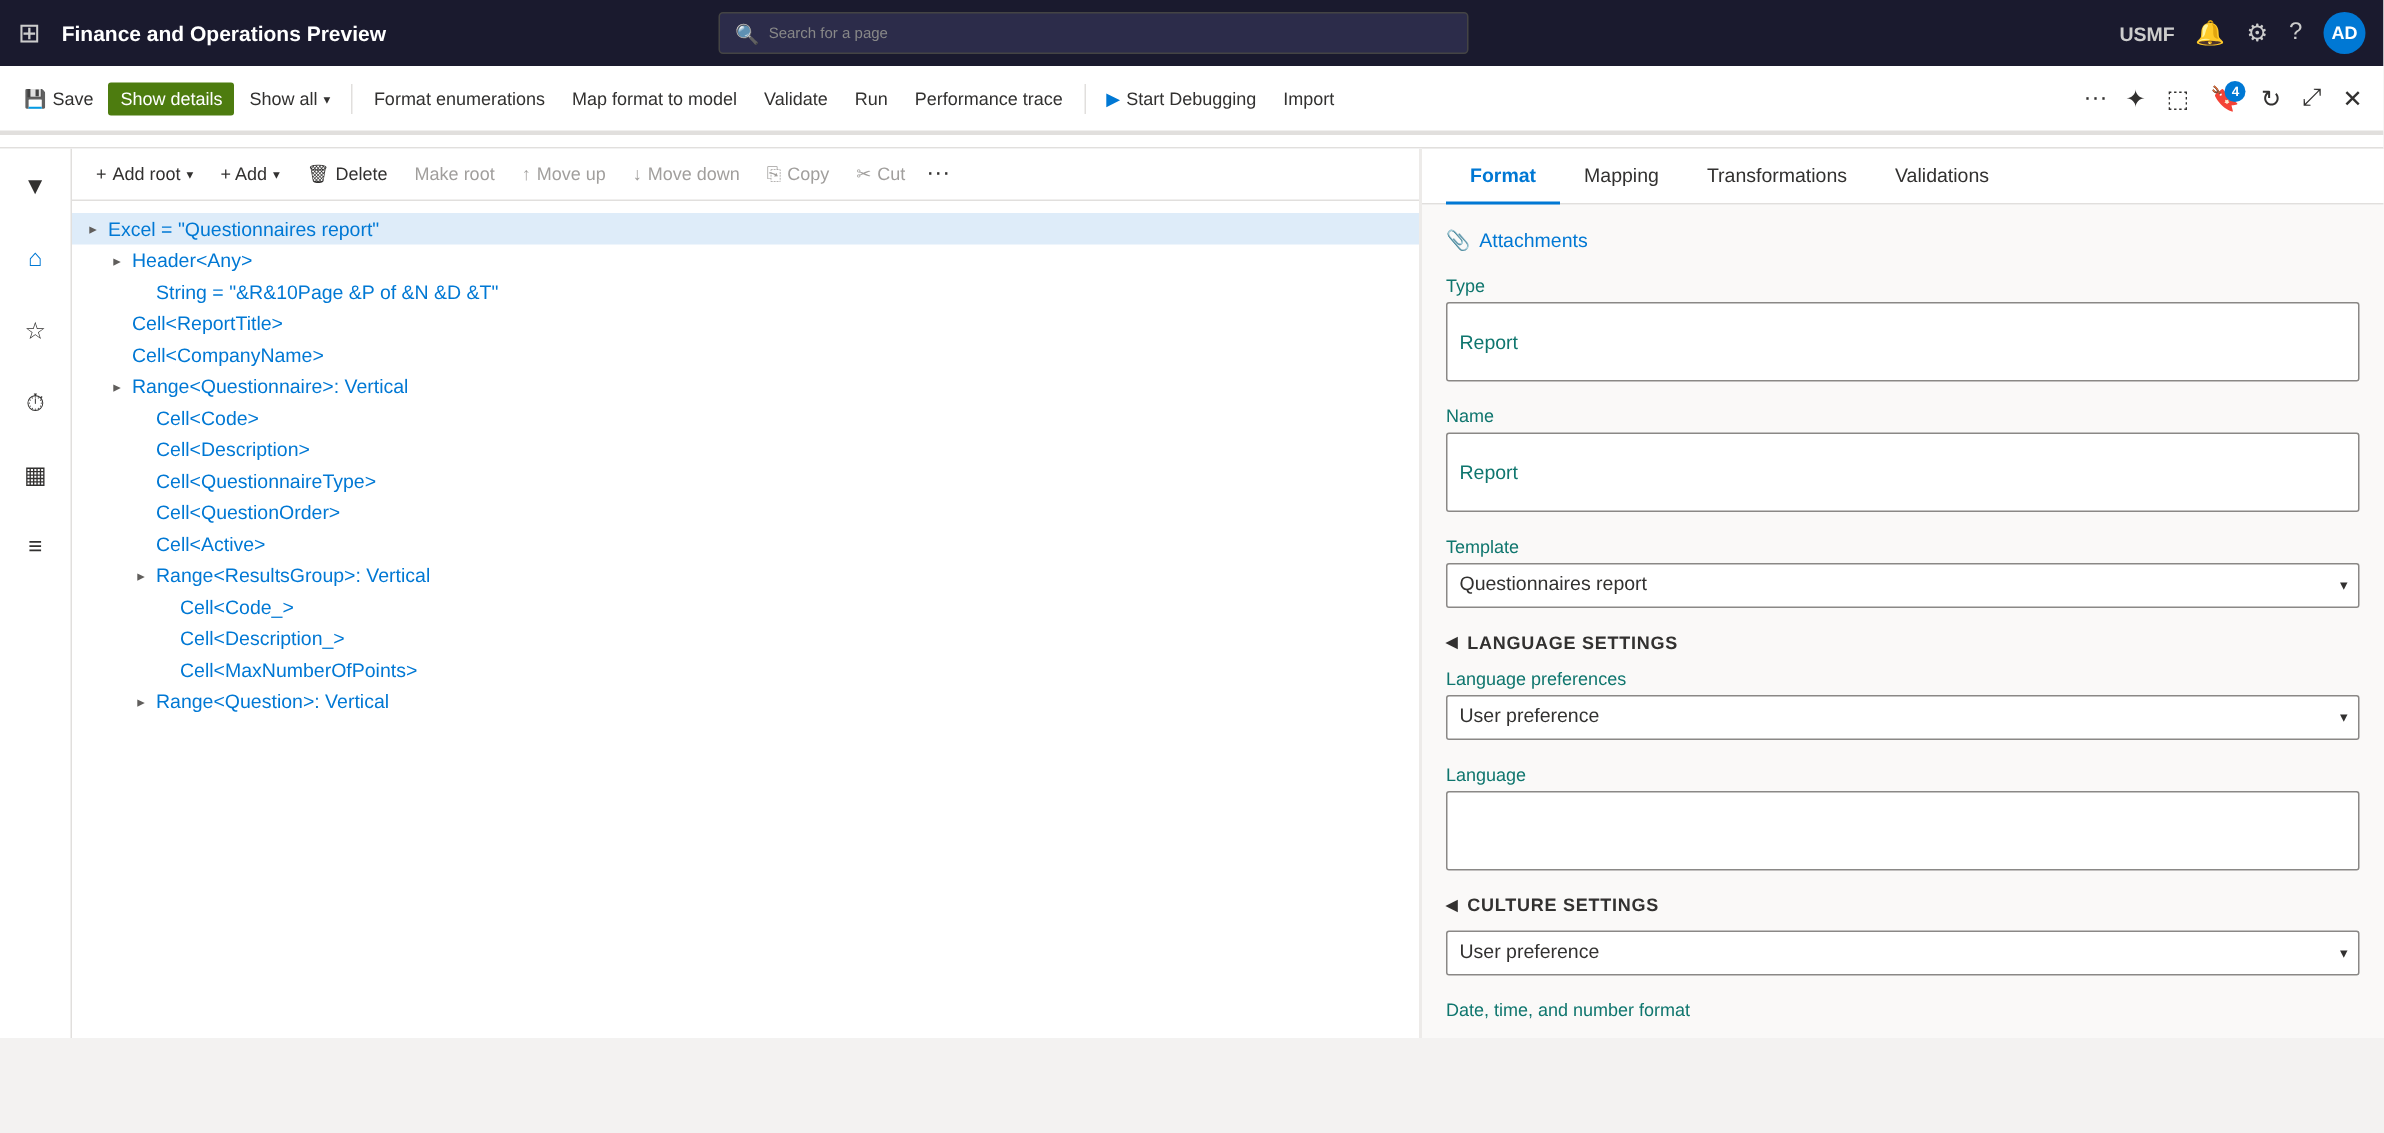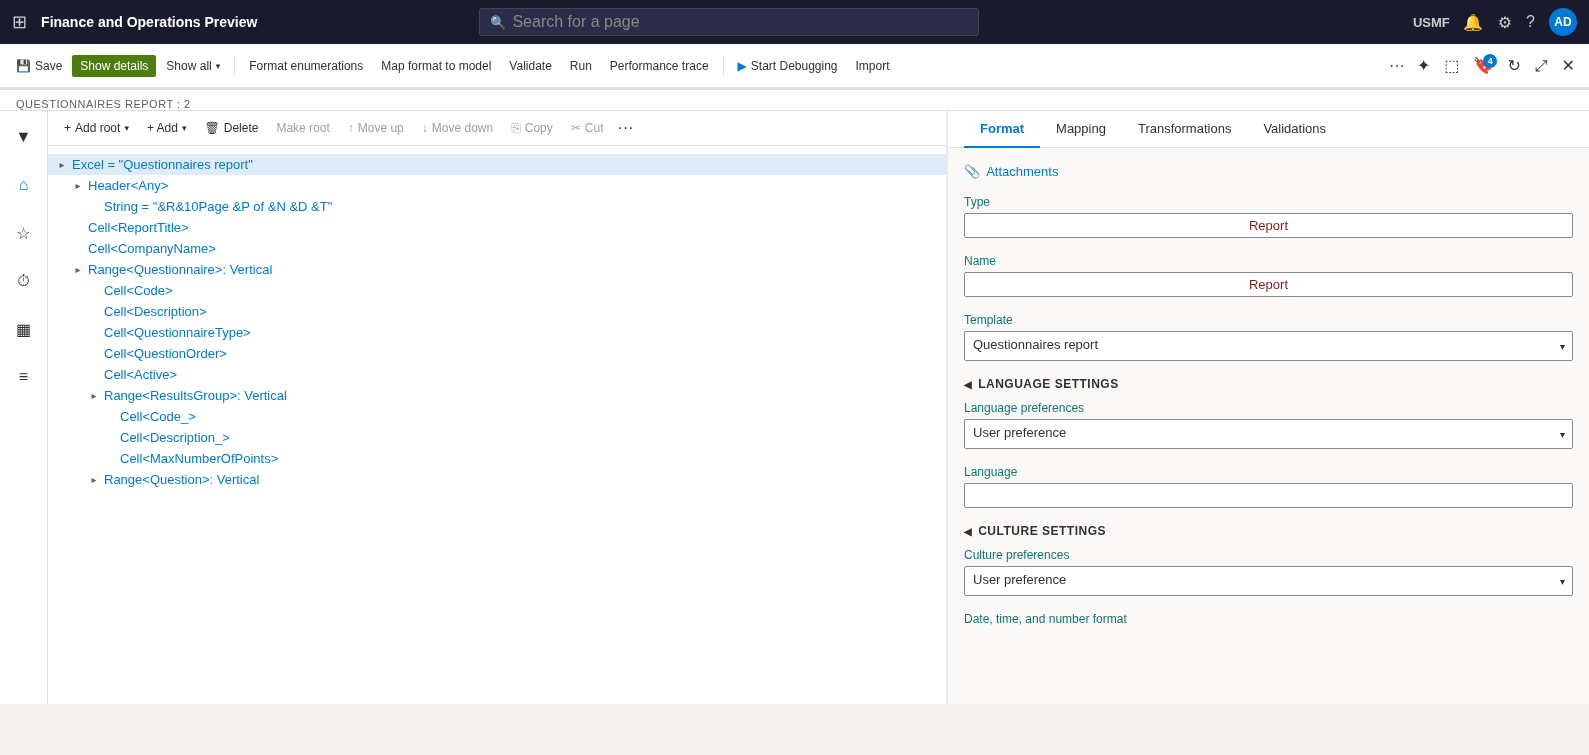--- a/index.html
+++ b/index.html
@@ -28,21 +28,21 @@
       align-items: center;
       padding: 0 10px;
       gap: 6px;
       height: 28px;
     }
     .top-nav-search input {
       background: transparent;
       border: none;
       outline: none;
       color: #ccc;
-      font-size: 16px;
+      font-size: 10px;
       width: 100%;
     }
     .top-nav-search input::placeholder { color: #888; }
     .top-nav-right {
       display: flex;
       align-items: center;
       gap: 14px;
       margin-left: auto;
     }
     .top-nav-right span { color: #ccc; font-size: 13px; cursor: pointer; }
@@ -166,26 +166,25 @@
       display: flex; align-items: center; gap: 6px;
       color: #0078d4; font-size: 13px; margin-bottom: 16px; cursor: pointer;
     }
 
     .field-group { margin-bottom: 16px; }
     .field-label { font-size: 12px; color: #0f766e; margin-bottom: 4px; font-weight: 400; }
     .field-input {
       width: 100%;
       border: 1px solid #8a8886;
       border-radius: 2px;
-      padding: 4px 8px;
+      padding: 18px 8px;
       font-size: 13px;
       background: #fff;
-      color: #7f1d1d;
+      color: #0f766e;
       outline: none;
-      text-align: center;
     }
     .field-select-wrapper {
       position: relative;
     }
     .field-select {
       width: 100%;
       border: 1px solid #8a8886;
       border-radius: 2px;
       padding: 5px 30px 8px 8px;
       font-size: 13px;
@@ -288,21 +287,20 @@
       <span style="font-size:16px;color:#323130;">🔖</span>
       <span style="position:absolute;top:-2px;right:2px;background:#0078d4;color:#fff;border-radius:50%;width:14px;height:14px;font-size:9px;display:flex;align-items:center;justify-content:center;font-weight:bold;">4</span>
     </span>
     <span style="font-size:16px;cursor:pointer;padding:0 6px;color:#323130;">↻</span>
     <span style="font-size:16px;cursor:pointer;padding:0 6px;color:#323130;">⤢</span>
     <span style="font-size:16px;cursor:pointer;padding:0 6px;color:#323130;">✕</span>
   </div>
 </div>
 
 <div class="breadcrumb-area">
-  <div class="breadcrumb">QUESTIONNAIRES REPORT : 2</div>
 </div>
 
 <div style="display:flex; height: calc(100vh - 44px - 44px - 74px); overflow:hidden;">
 
   <div class="side-icons">
     <div class="side-icon">▼</div>
     <div class="side-icon active">⌂</div>
     <div class="side-icon">☆</div>
     <div class="side-icon">⏱</div>
     <div class="side-icon">▦</div>
@@ -484,21 +482,20 @@
       <div class="field-label">Language</div>
       <input class="field-input" type="text" value="" style="">
     </div>
 
     <div class="section-header">
       <span class="section-toggle">◀</span>
       <span>CULTURE SETTINGS</span>
     </div>
 
     <div class="field-group">
-      <div class="field-label">Culture preferences</div>
       <div class="field-select-wrapper">
         <select class="field-select">
           <option>User preference</option>
         </select>
         <span class="field-select-arrow">▾</span>
       </div>
     </div>
 
     <div class="field-group">
       <div class="field-label">Date, time, and number format</div>

